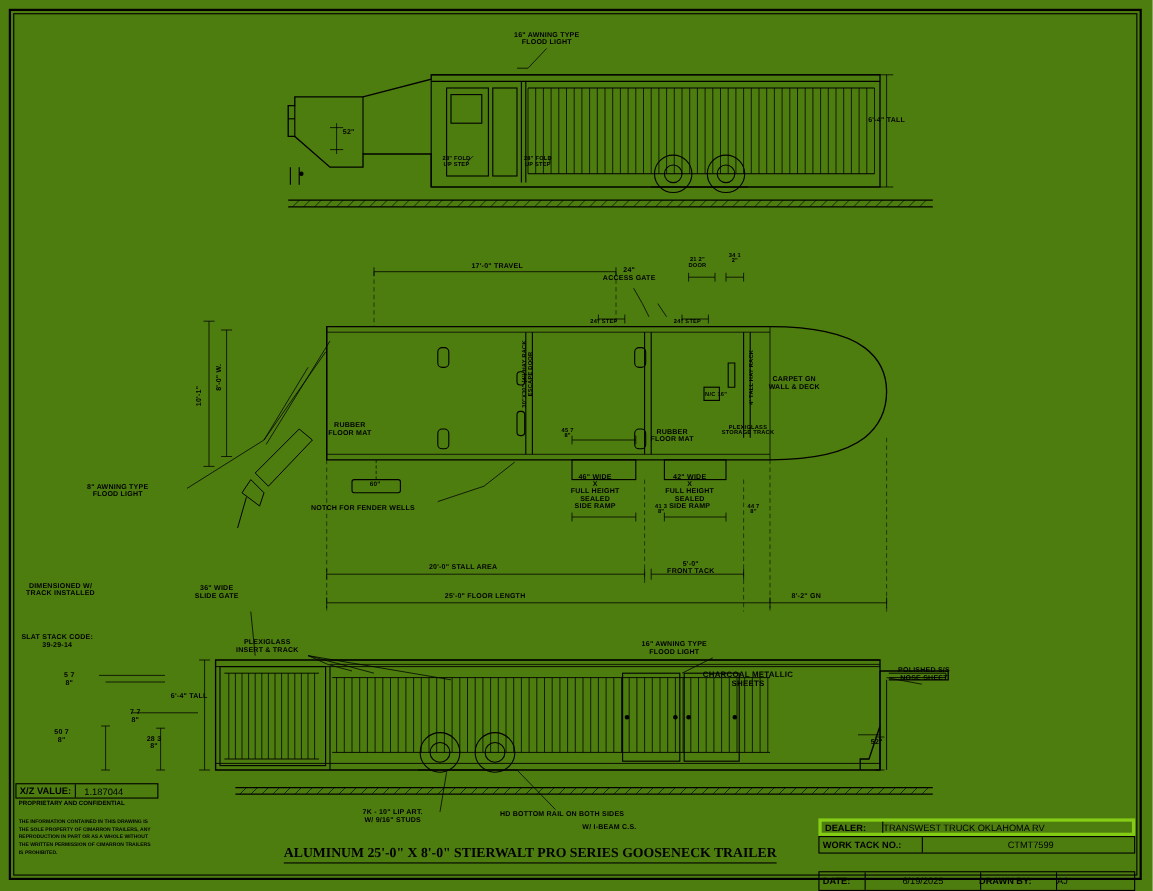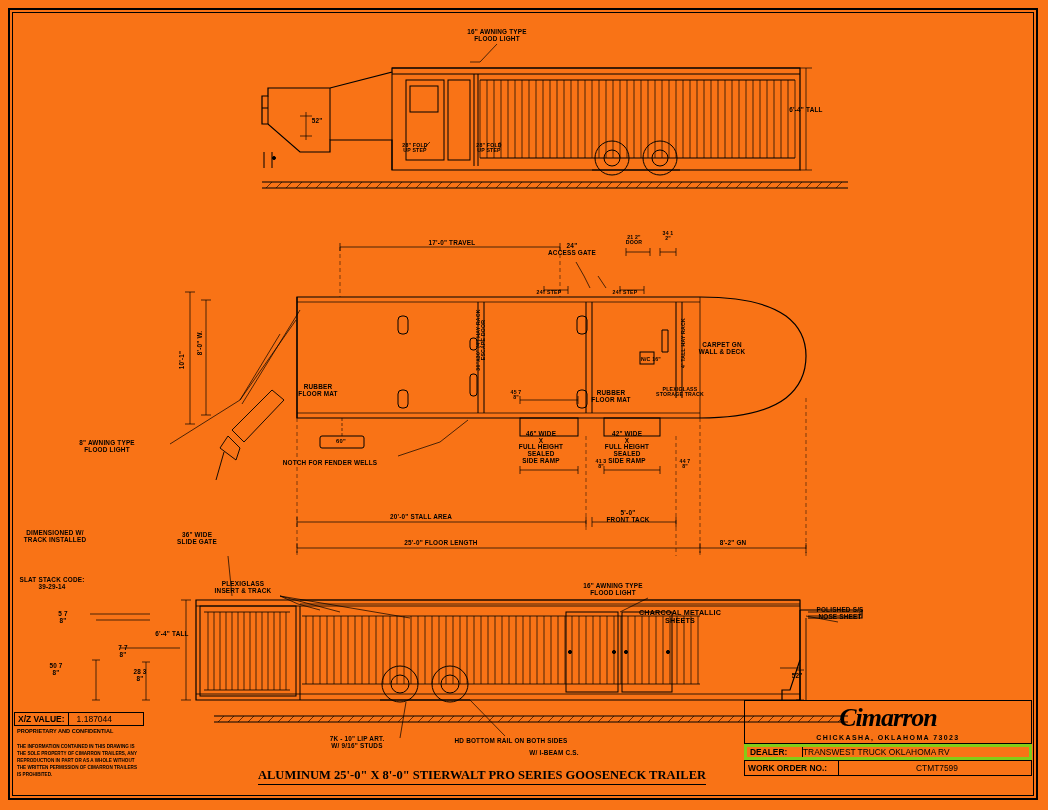--- a/index.html
+++ b/index.html
@@ -1,37 +1,37 @@
 <!DOCTYPE html>
 <html><head>
 <meta charset="utf-8">
 <style>
   html,body{margin:0;padding:0;background:#ffffff;}
   body{width:1048px;height:810px;font-family:"Liberation Sans",sans-serif;color:#000;}
-  #sheet{position:relative;width:1048px;height:810px;overflow:hidden;background:#f97316;}
+  #sheet{position:relative;width:1048px;height:810px;overflow:hidden;background:#4d7c0f;}
   .frame{position:absolute;left:8px;top:8px;width:1030px;height:792px;border:2px solid #000;box-sizing:border-box;}
   .frame-inner{position:absolute;left:12px;top:12px;width:1022px;height:784px;border:1px solid #000;box-sizing:border-box;}
   svg.draw{position:absolute;left:0;top:0;width:1048px;height:810px;}
   .lbl{position:absolute;font-family:"Liberation Sans",sans-serif;font-weight:bold;letter-spacing:.2px;line-height:1.05;white-space:pre;}
   .t5{font-size:5.2px;}
   .t55{font-size:5.8px;}
   .t6{font-size:6.4px;}
   .t7{font-size:7.2px;}
   .ctr{text-align:center;}
   
   #titleblock{position:absolute;left:744px;top:700px;width:288px;height:96px;}
   .tb-row{position:absolute;left:0;border-top:1px solid #000;box-sizing:border-box;height:16px;width:288px;}
   .tb-cellL{position:absolute;left:0;top:0;height:100%;display:flex;align-items:center;padding-left:3px;font-size:8.4px;font-weight:bold;}
   .tb-cellR{position:absolute;height:100%;display:flex;align-items:center;padding-left:4px;font-size:8.4px;}
   .logo-wrap{position:absolute;left:0;top:0;width:288px;height:44px;border:1px solid #000;box-sizing:border-box;display:flex;flex-direction:column;align-items:center;justify-content:center;}
   .logo-word{font-family:"Liberation Serif",serif;font-style:italic;font-weight:bold;font-size:26px;letter-spacing:-1px;}
   .logo-sub{font-size:7px;letter-spacing:1.4px;font-weight:bold;margin-top:1px;}
   
   #xzblock{position:absolute;left:14px;top:712px;width:130px;height:84px;}
-  .xz-top{position:absolute;left:0;top:0;width:130px;height:14px;border:1px solid #000;box-sizing:border-box;display:flex;align-items:center;}
+  .xz-top{position:absolute;left:0;top:0;width:130px;height:14px;border:1px solid #000;box-sizing:border-box;display:flex;align-items:flex-end;}
   .xz-lbl{font-size:8.5px;font-weight:bold;padding-left:3px;border-right:1px solid #000;height:100%;display:flex;align-items:center;padding-right:3px;}
   .xz-val{font-size:8.5px;padding-left:8px;}
   .xz-prop{position:absolute;left:0;top:14px;width:130px;font-size:5.6px;font-weight:bold;padding:2px 3px 0 3px;box-sizing:border-box;line-height:1.25;}
   .xz-note{position:absolute;left:0;top:30px;width:130px;font-size:4.6px;font-weight:bold;padding:2px 3px;box-sizing:border-box;line-height:1.5;}
   #maintitle{position:absolute;left:228px;top:768px;width:508px;text-align:center;font-family:"Liberation Serif",serif;font-weight:bold;font-size:12.5px;}
   .ul{border-bottom:1.4px solid #000;display:inline-block;padding-bottom:1px;}
 </style>
 </head>
 <body>
 
@@ -552,30 +552,32 @@
 REPRODUCTION IN PART OR AS A WHOLE
 WITHOUT THE WRITTEN PERMISSION OF
 CIMARRON TRAILERS IS PROHIBITED.</div>
   </div>
 
   <div id="maintitle">
     <span class="ul">ALUMINUM 25'-0" X 8'-0" STIERWALT PRO SERIES GOOSENECK TRAILER</span>
   </div>
 
   <div id="titleblock">
-    <div class="logo-wrap">
-      <div class="logo-word">Cimarron</div>
-      <div class="logo-sub">CHICKASHA, OKLAHOMA 73023</div>
-    </div>
 
     <div class="tb-row" style="top:44px;border:3px solid #84cc16;">
       <span class="tb-cellL" style="width:52px;border-right:1px solid #000;">DEALER:</span>
       <span class="tb-cellR" style="left:52px;">TRANSWEST TRUCK OKLAHOMA RV</span>
     </div>
 
     <div class="tb-row" style="top:60px;border:1px solid #000;">
-      <span class="tb-cellL" style="width:90px;border-right:1px solid #000;">WORK ORDER NO.:</span>
+      <span class="tb-cellL" style="width:90px;border-right:1px solid #000;">WORK TACK NO.:</span>
       <span class="tb-cellR" style="left:90px;width:196px;justify-content:center;">CTMT7599</span>
     </div>
 
 
+    <div class="tb-row" style="top:92px;height:18px;border:1px solid #000;">
+      <span class="tb-cellL" style="width:38px;border-right:1px solid #000;">DATE:</span>
+      <span class="tb-cellR" style="left:38px;width:104px;justify-content:center;border-right:1px solid #000;">6/19/2025</span>
+      <span class="tb-cellL" style="left:142px;width:70px;border-right:1px solid #000;">DRAWN BY:</span>
+      <span class="tb-cellR" style="left:212px;">AJ</span>
+    </div>
   </div>
 </div>
 
 </body></html>

